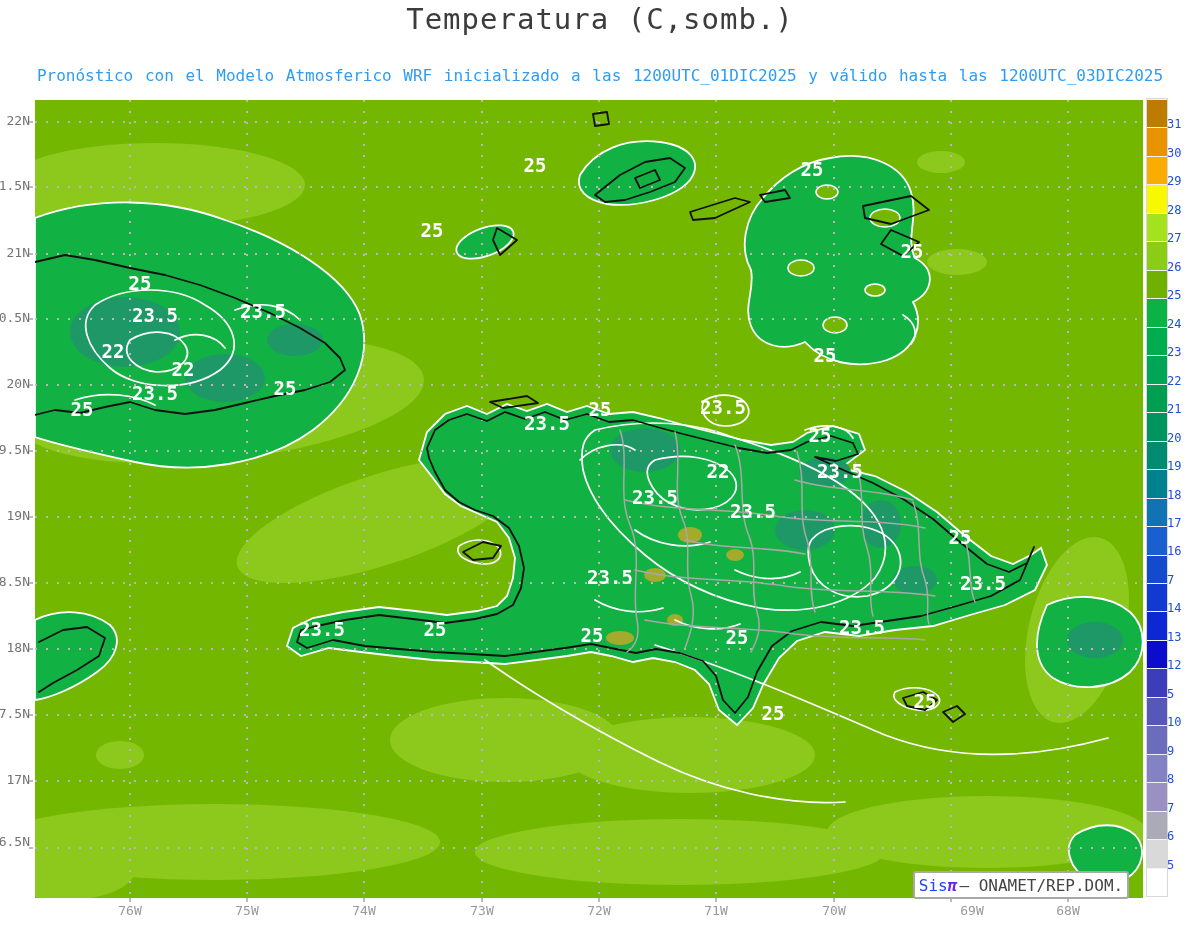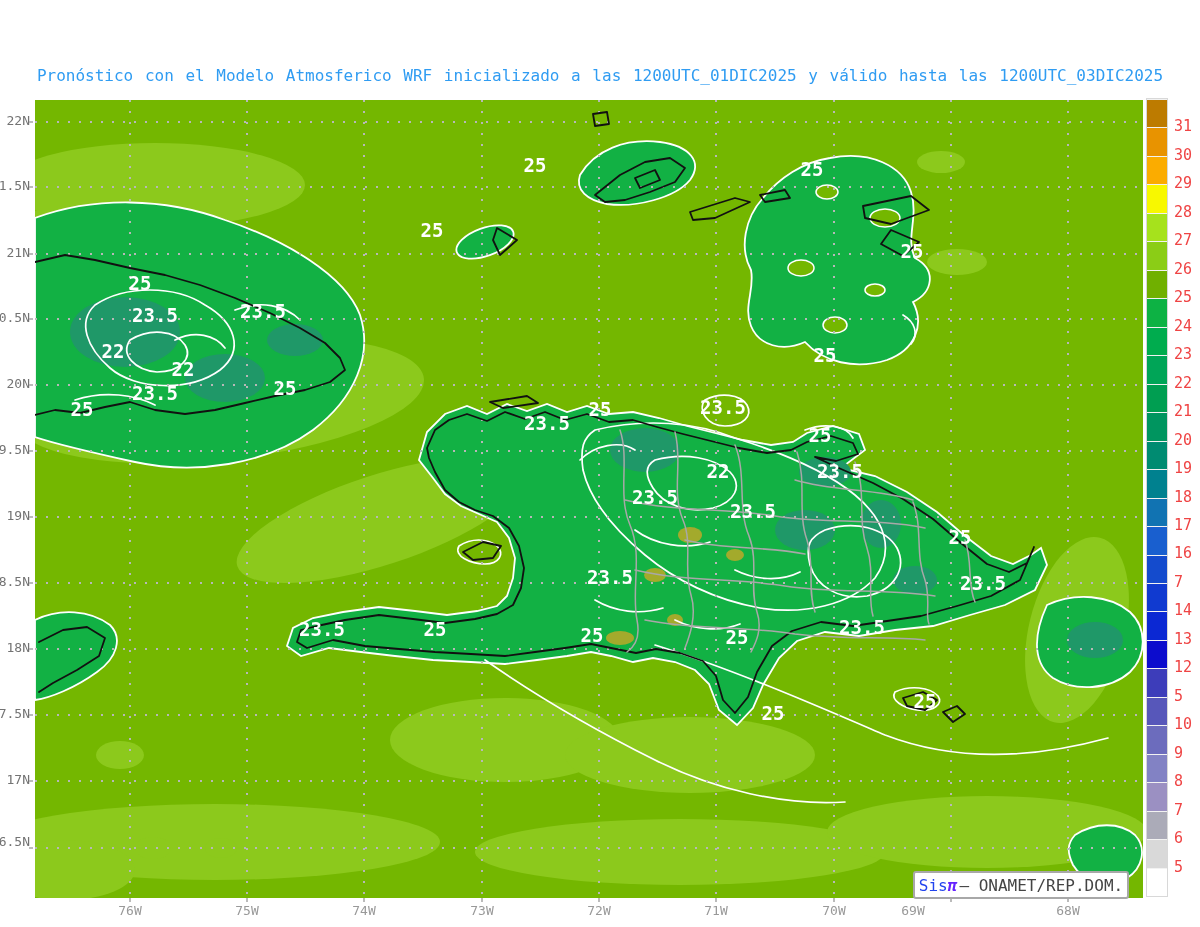--- a/index.html
+++ b/index.html
@@ -15,34 +15,35 @@
   .lat-axis{position:absolute;left:0;top:0;width:32px;height:927px;}
   .lat-lbl{position:absolute;right:2px;white-space:nowrap;font-size:13px;color:#737373;}
   .lat-tick{position:absolute;left:29px;width:4px;height:2px;background:#bbb;}
   .lon-axis{position:absolute;left:0;top:0;width:1200px;height:927px;}
   .lon-lbl{position:absolute;top:903px;width:60px;margin-left:-30px;text-align:center;
            font-size:13px;color:#999;}
   .lon-tick{position:absolute;top:898px;width:2px;height:4px;background:#bbb;}
   .cbar{position:absolute;left:1146px;top:98px;width:20px;height:797px;border:1px solid #d8d8d8;}
   .cbar-segs{position:absolute;left:0;top:0;width:100%;height:100%;display:flex;flex-direction:column;}
   .cbar-seg{flex:1;border-top:1px solid #f2f2f2;}
-  .cbar-lbl{position:absolute;left:28px;font-size:15px;color:#ef4444;white-space:nowrap;}
+  .cbar-lbl{position:absolute;left:21px;font-size:12px;color:#1d4ed8;white-space:nowrap;}
   .attr{position:absolute;left:913px;top:871px;width:212px;height:24px;background:#ffffff;
         border:2px solid #a8a8a8;border-radius:3px;display:flex;align-items:center;
         justify-content:center;font-size:16px;z-index:5;white-space:pre;}
   .attr .sis{color:#2244ee;}
   .attr .pi{color:#6622ff;font-style:italic;font-weight:bold;margin-right:2px;}
   .attr .org{color:#444444;}
   .clabel{font-family:"DejaVu Sans Mono",monospace;font-weight:bold;}
 </style>
 </head>
 <body>
 
 <div class="page">
 
+  <div class="title">Temperatura (C,somb.)</div>
   <div class="sub2" id="sub2" style="color: rgb(47, 156, 242);">Pronóstico con el Modelo Atmosferico WRF inicializado a las 1200UTC_01DIC2025 y válido hasta las  1200UTC_03DIC2025</div>
 
   <div class="lat-axis" id="lat-axis">
       <div class="lat-lbl" style="top: 113px;">22N</div>
       <div class="lat-tick" style="top: 121px;"></div>
       <div class="lat-lbl" style="top: 178px;">1.5N</div>
       <div class="lat-tick" style="top: 186px;"></div>
       <div class="lat-lbl" style="top: 245px;">21N</div>
       <div class="lat-tick" style="top: 253px;"></div>
       <div class="lat-lbl" style="top: 310px;">0.5N</div>
@@ -72,21 +73,21 @@
       <div class="lon-lbl" style="left: 364px;">74W</div>
       <div class="lon-tick" style="left: 363px;"></div>
       <div class="lon-lbl" style="left: 482px;">73W</div>
       <div class="lon-tick" style="left: 481px;"></div>
       <div class="lon-lbl" style="left: 599px;">72W</div>
       <div class="lon-tick" style="left: 598px;"></div>
       <div class="lon-lbl" style="left: 716px;">71W</div>
       <div class="lon-tick" style="left: 715px;"></div>
       <div class="lon-lbl" style="left: 834px;">70W</div>
       <div class="lon-tick" style="left: 833px;"></div>
-      <div class="lon-lbl" style="left: 913px;">69W</div>
+      <div class="lon-lbl" style="left: 972px;">69W</div>
       <div class="lon-tick" style="left: 950px;"></div>
       <div class="lon-lbl" style="left: 1068px;">68W</div>
       <div class="lon-tick" style="left: 1067px;"></div>
     </div>
 
   <div class="map-wrap">
     <svg id="mapsvg" width="1108" height="798" viewBox="0 0 1108 798">
 
       <rect x="0" y="0" width="1108" height="798" fill="#74b700"></rect>
 

